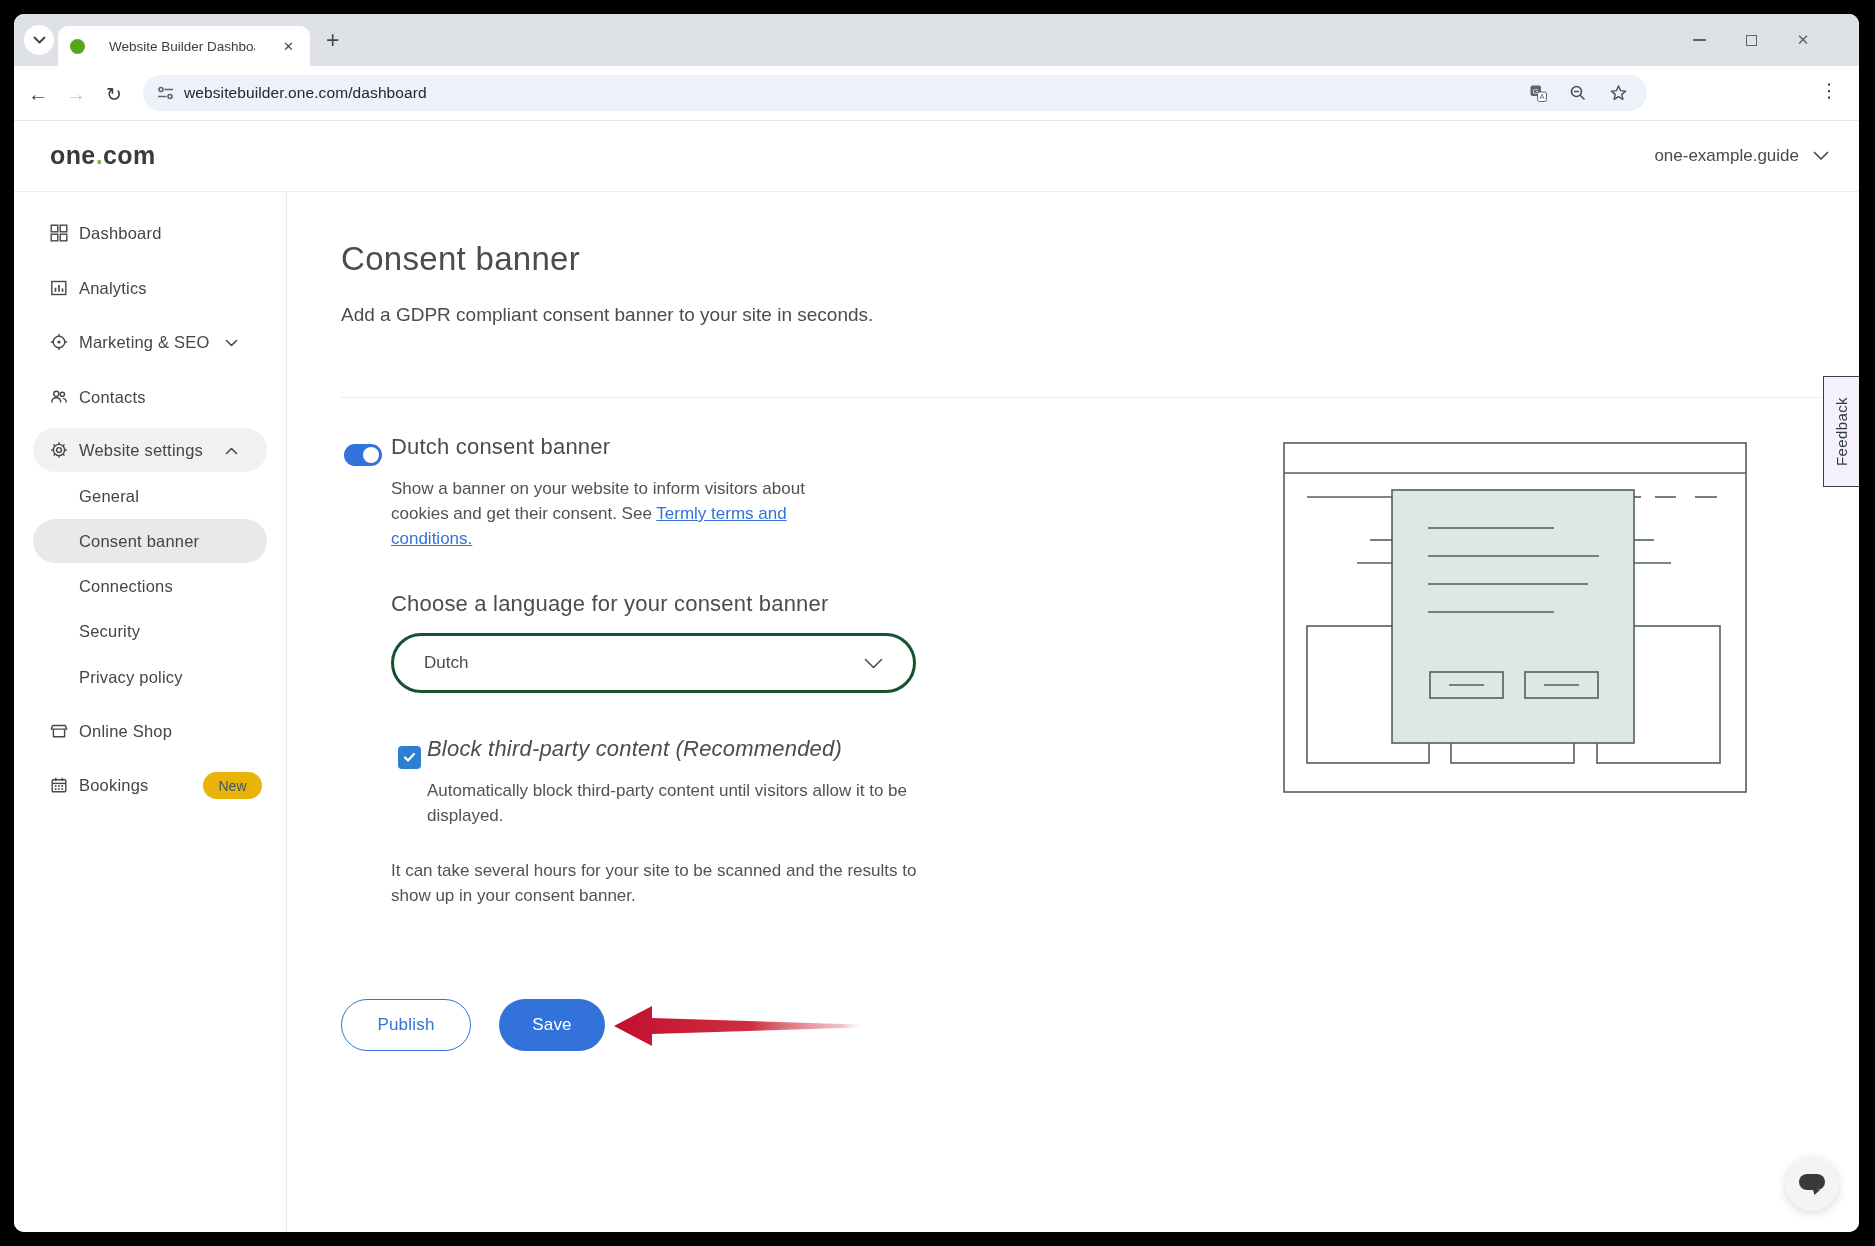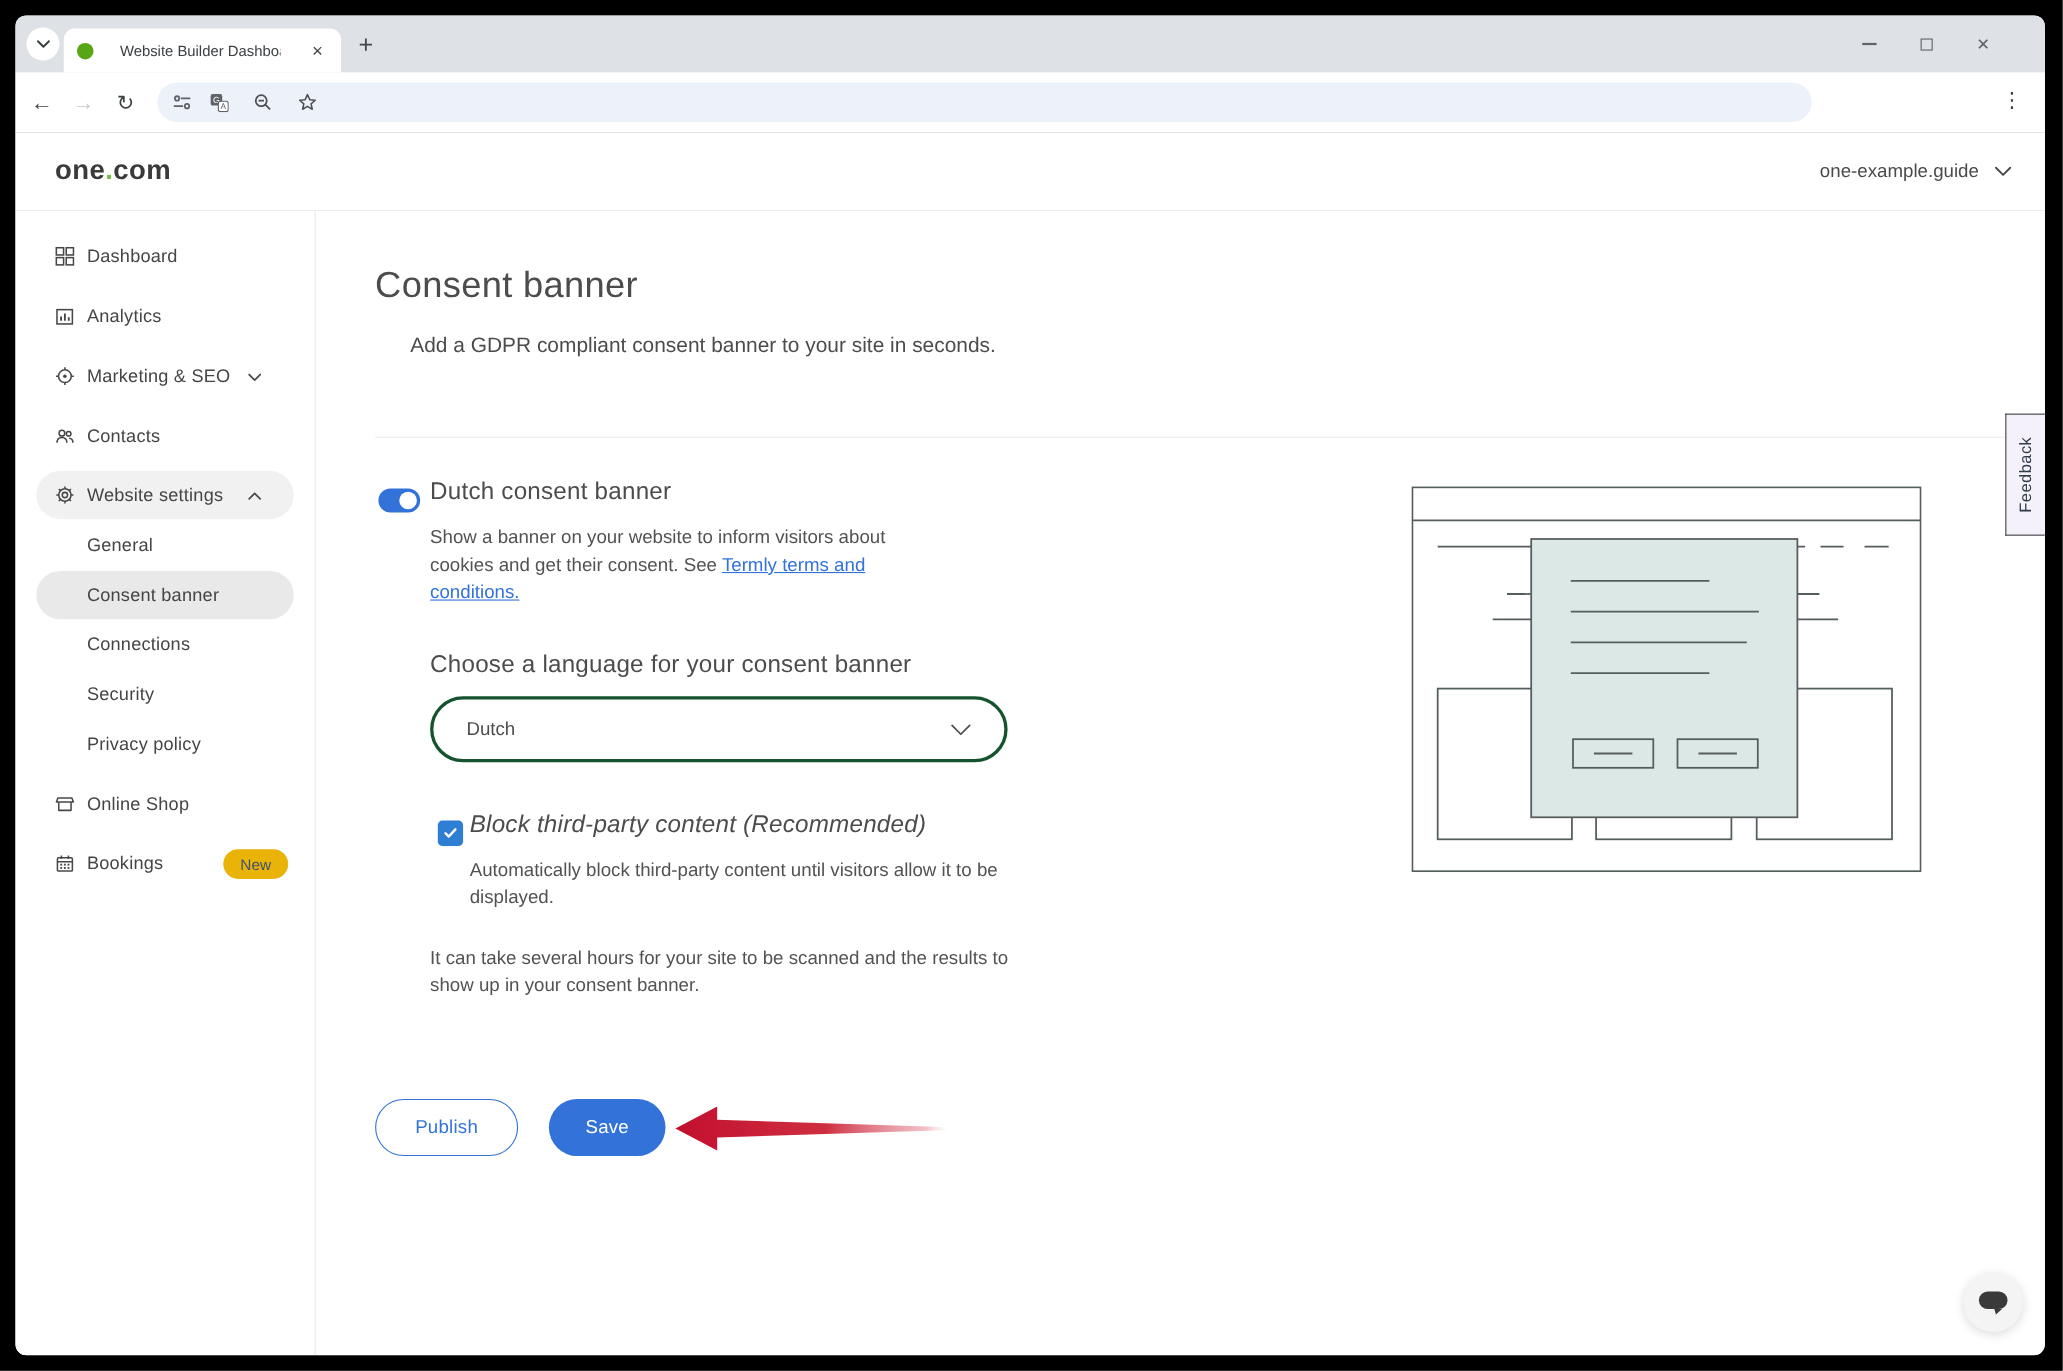--- a/index.html
+++ b/index.html
@@ -52,21 +52,21 @@
   .sicon { position:absolute; left:36px; }
   .slabel { position:absolute; left:65px; font-size:16.5px; color:#454545; letter-spacing:.2px; }
   .ssub .slabel { left:65px; }
   .schev { position:absolute; left:211px; top:19px; }
   .badge { position:absolute; left:189px; top:9px; width:59px; height:27px; border-radius:14px;
            background:#eab308; color:#3F546B; font-size:14px; display:flex; align-items:center; justify-content:center; }
 
   
   .main { position:absolute; left:274px; top:178px; right:0; bottom:0; background:#fff; }
   .title { position:absolute; left:53px; top:48px; font-size:33px; font-weight:500; color:#4C4C4C; letter-spacing:.3px; }
-  .subtitle { position:absolute; left:53px; top:112px; font-size:19px; color:#4C4C4C;margin-left:32px; }
+  .subtitle { position:absolute; left:53px; top:112px; font-size:19px; color:#4C4C4C; }
   .divider { position:absolute; left:53px; top:205px; right:32px; height:1px; background:#ECECEC; }
 
   .toggle { position:absolute; left:56px; top:252px; width:38px; height:22px; border-radius:11px; background:#3272D9; }
   .toggle .knob { position:absolute; right:3px; top:3px; width:16px; height:16px; border-radius:50%; background:#fff; }
   .h2 { position:absolute; font-size:22px; color:#4C4C4C; letter-spacing:.2px; }
   .enable-label { left:103px; top:242px; }
   .enable-desc { position:absolute; left:103px; top:284px; width:472px; font-size:17px; line-height:25px; color:#525252; }
   .link { color:#3272D9; text-decoration:underline; cursor:pointer; }
 
   .lang-label { left:103px; top:399px; }
@@ -126,20 +126,21 @@
     <div class="navbtn nav-reload">↻</div>
     <div class="omnibox">
       <svg width="17" height="14" viewBox="0 0 17 14">
           <g stroke="#5F6368" stroke-width="1.6" fill="none">
             <circle cx="4" cy="3.5" r="2"></circle>
             <line x1="7.5" y1="3.5" x2="16" y2="3.5"></line>
             <line x1="1" y1="10.5" x2="9.5" y2="10.5"></line>
             <circle cx="13" cy="10.5" r="2"></circle>
           </g>
         </svg>
+      <span class="url">websitebuilder.one.com/dashboard</span>
       <span class="ob-ic">
         <svg width="17" height="17" viewBox="0 0 17 17">
             <rect x="0.5" y="0.5" width="10.5" height="10.5" rx="2" fill="#5F6368"></rect>
             <text x="5.7" y="8.7" font-size="8" fill="#fff" text-anchor="middle" font-family="Liberation Sans, sans-serif">G</text>
             <rect x="7.5" y="7" width="9" height="9.5" rx="2" fill="#fff" stroke="#5F6368"></rect>
             <text x="12" y="14.4" font-size="7.5" fill="#5F6368" text-anchor="middle" font-family="Liberation Sans, sans-serif">A</text>
           </svg>
       </span>
       <span class="ob-ic">
         <svg width="18" height="18" viewBox="0 0 18 18">

